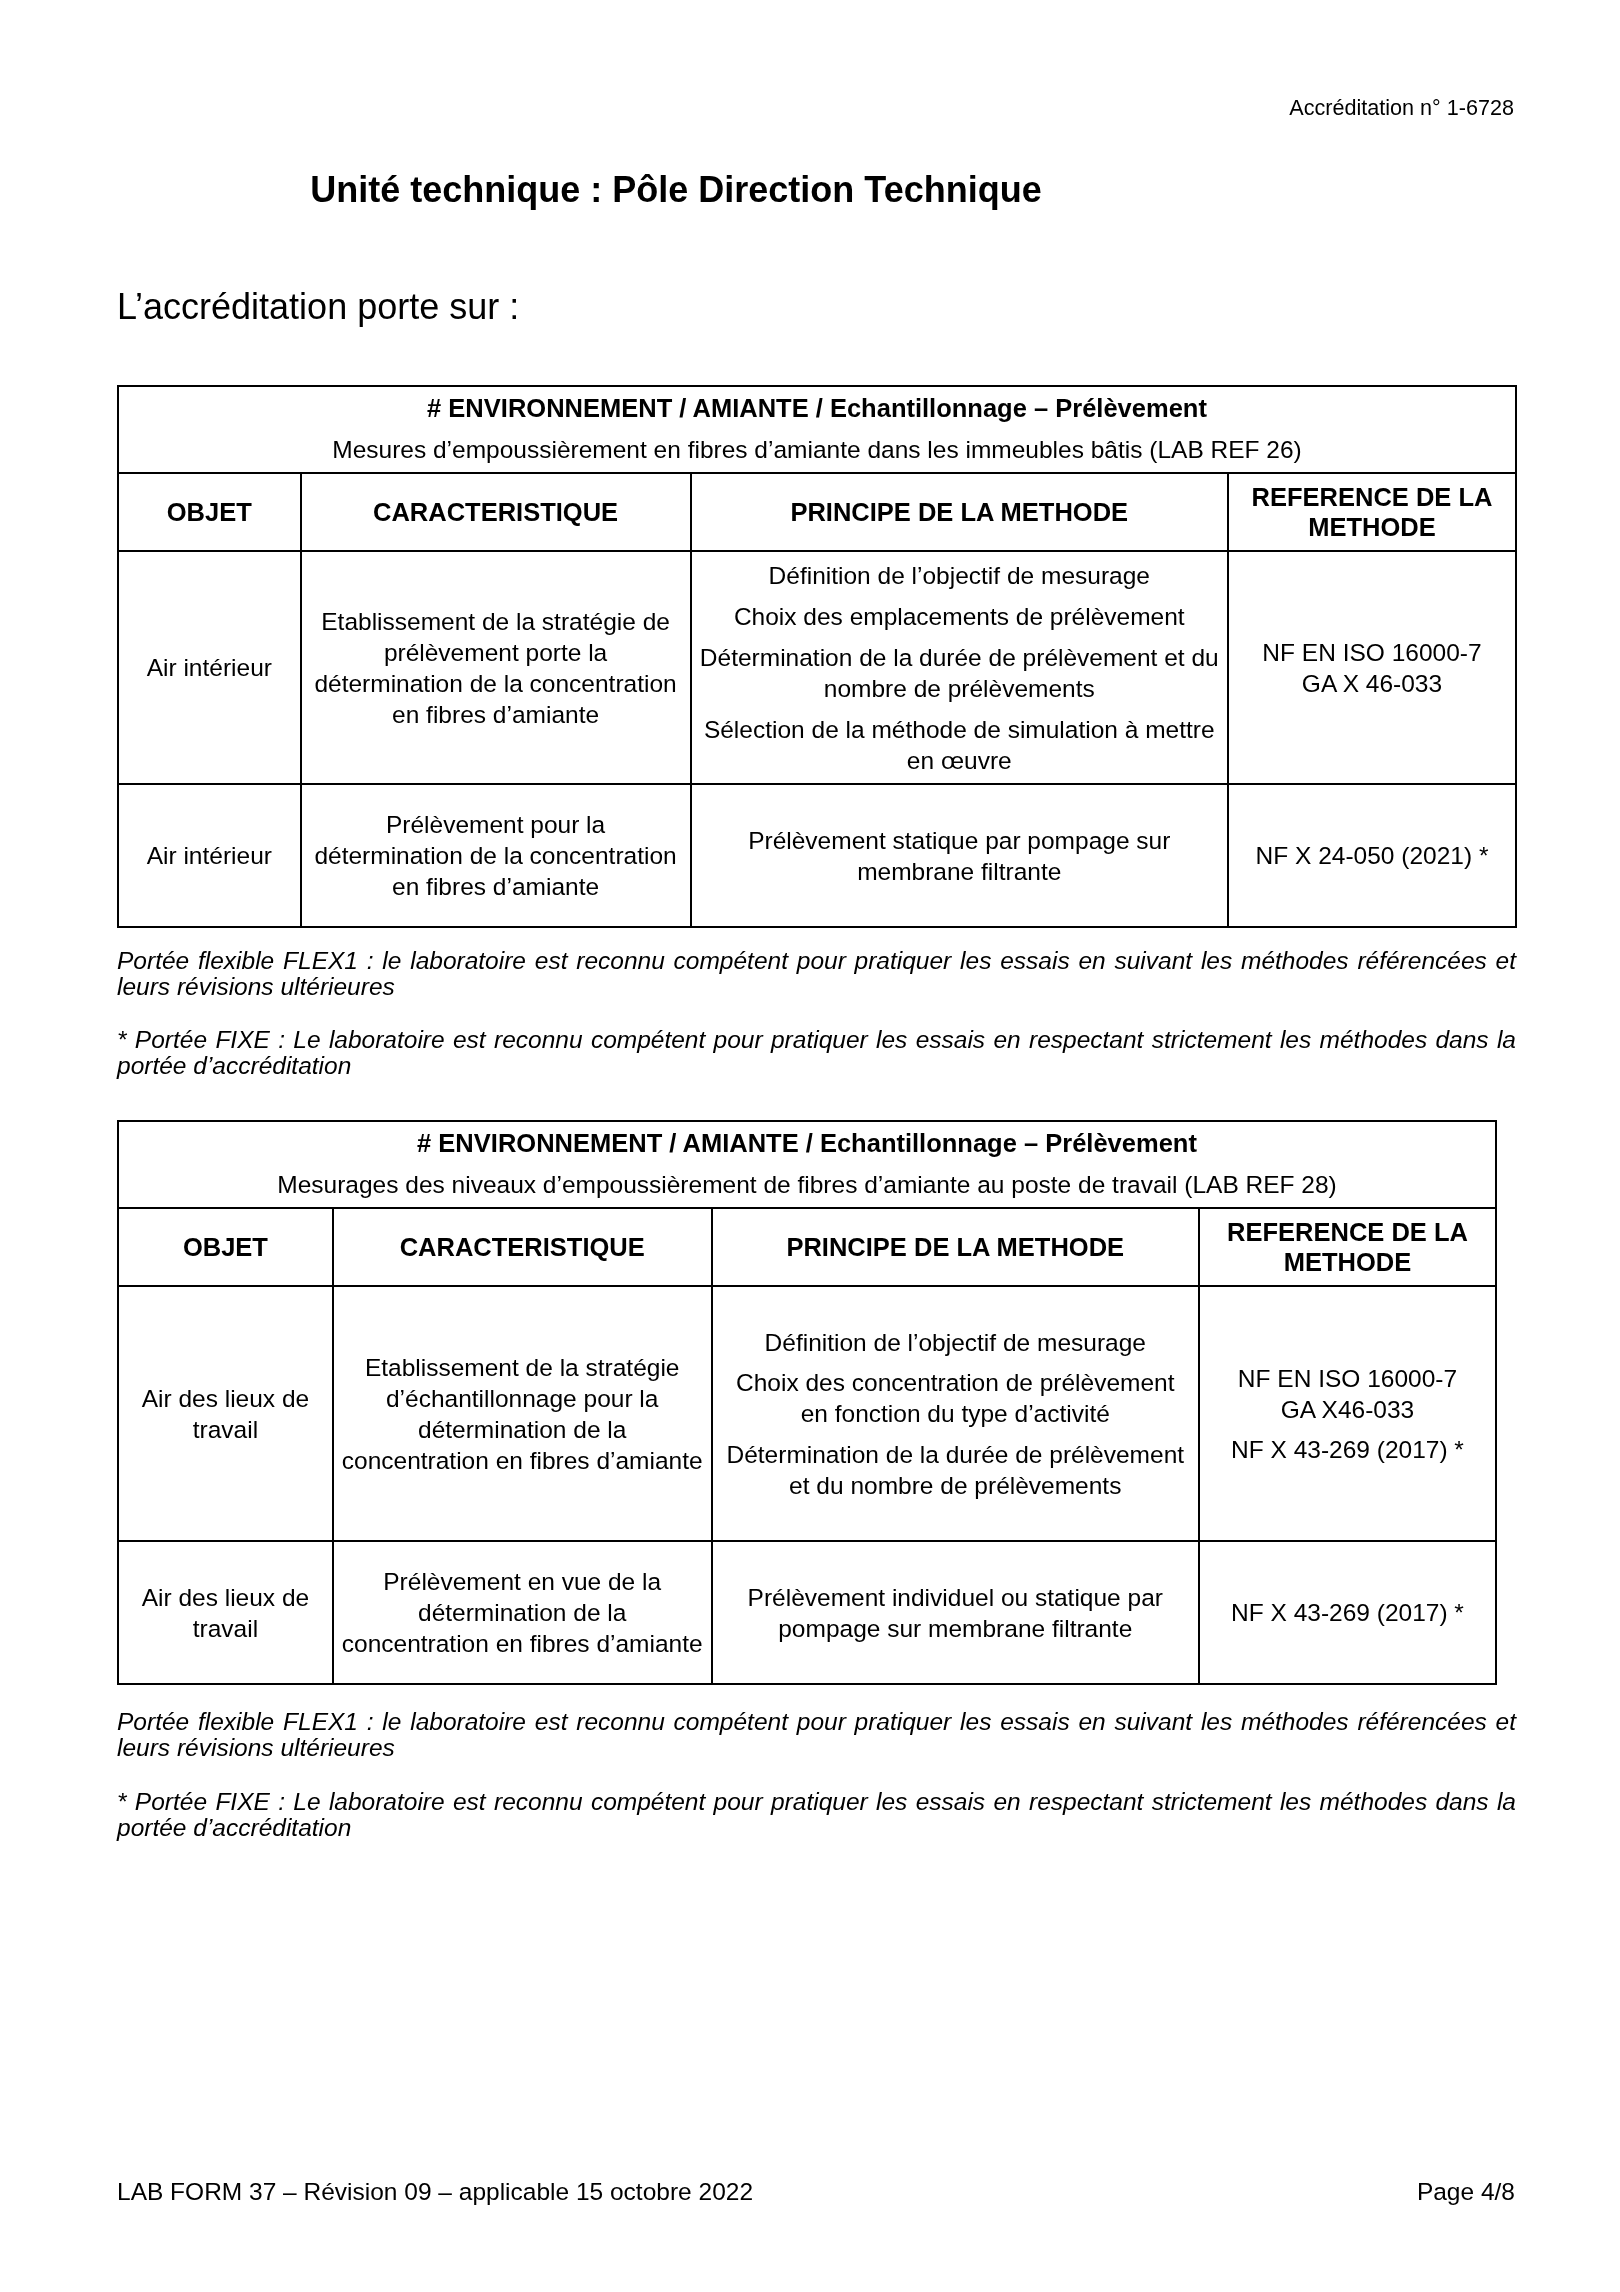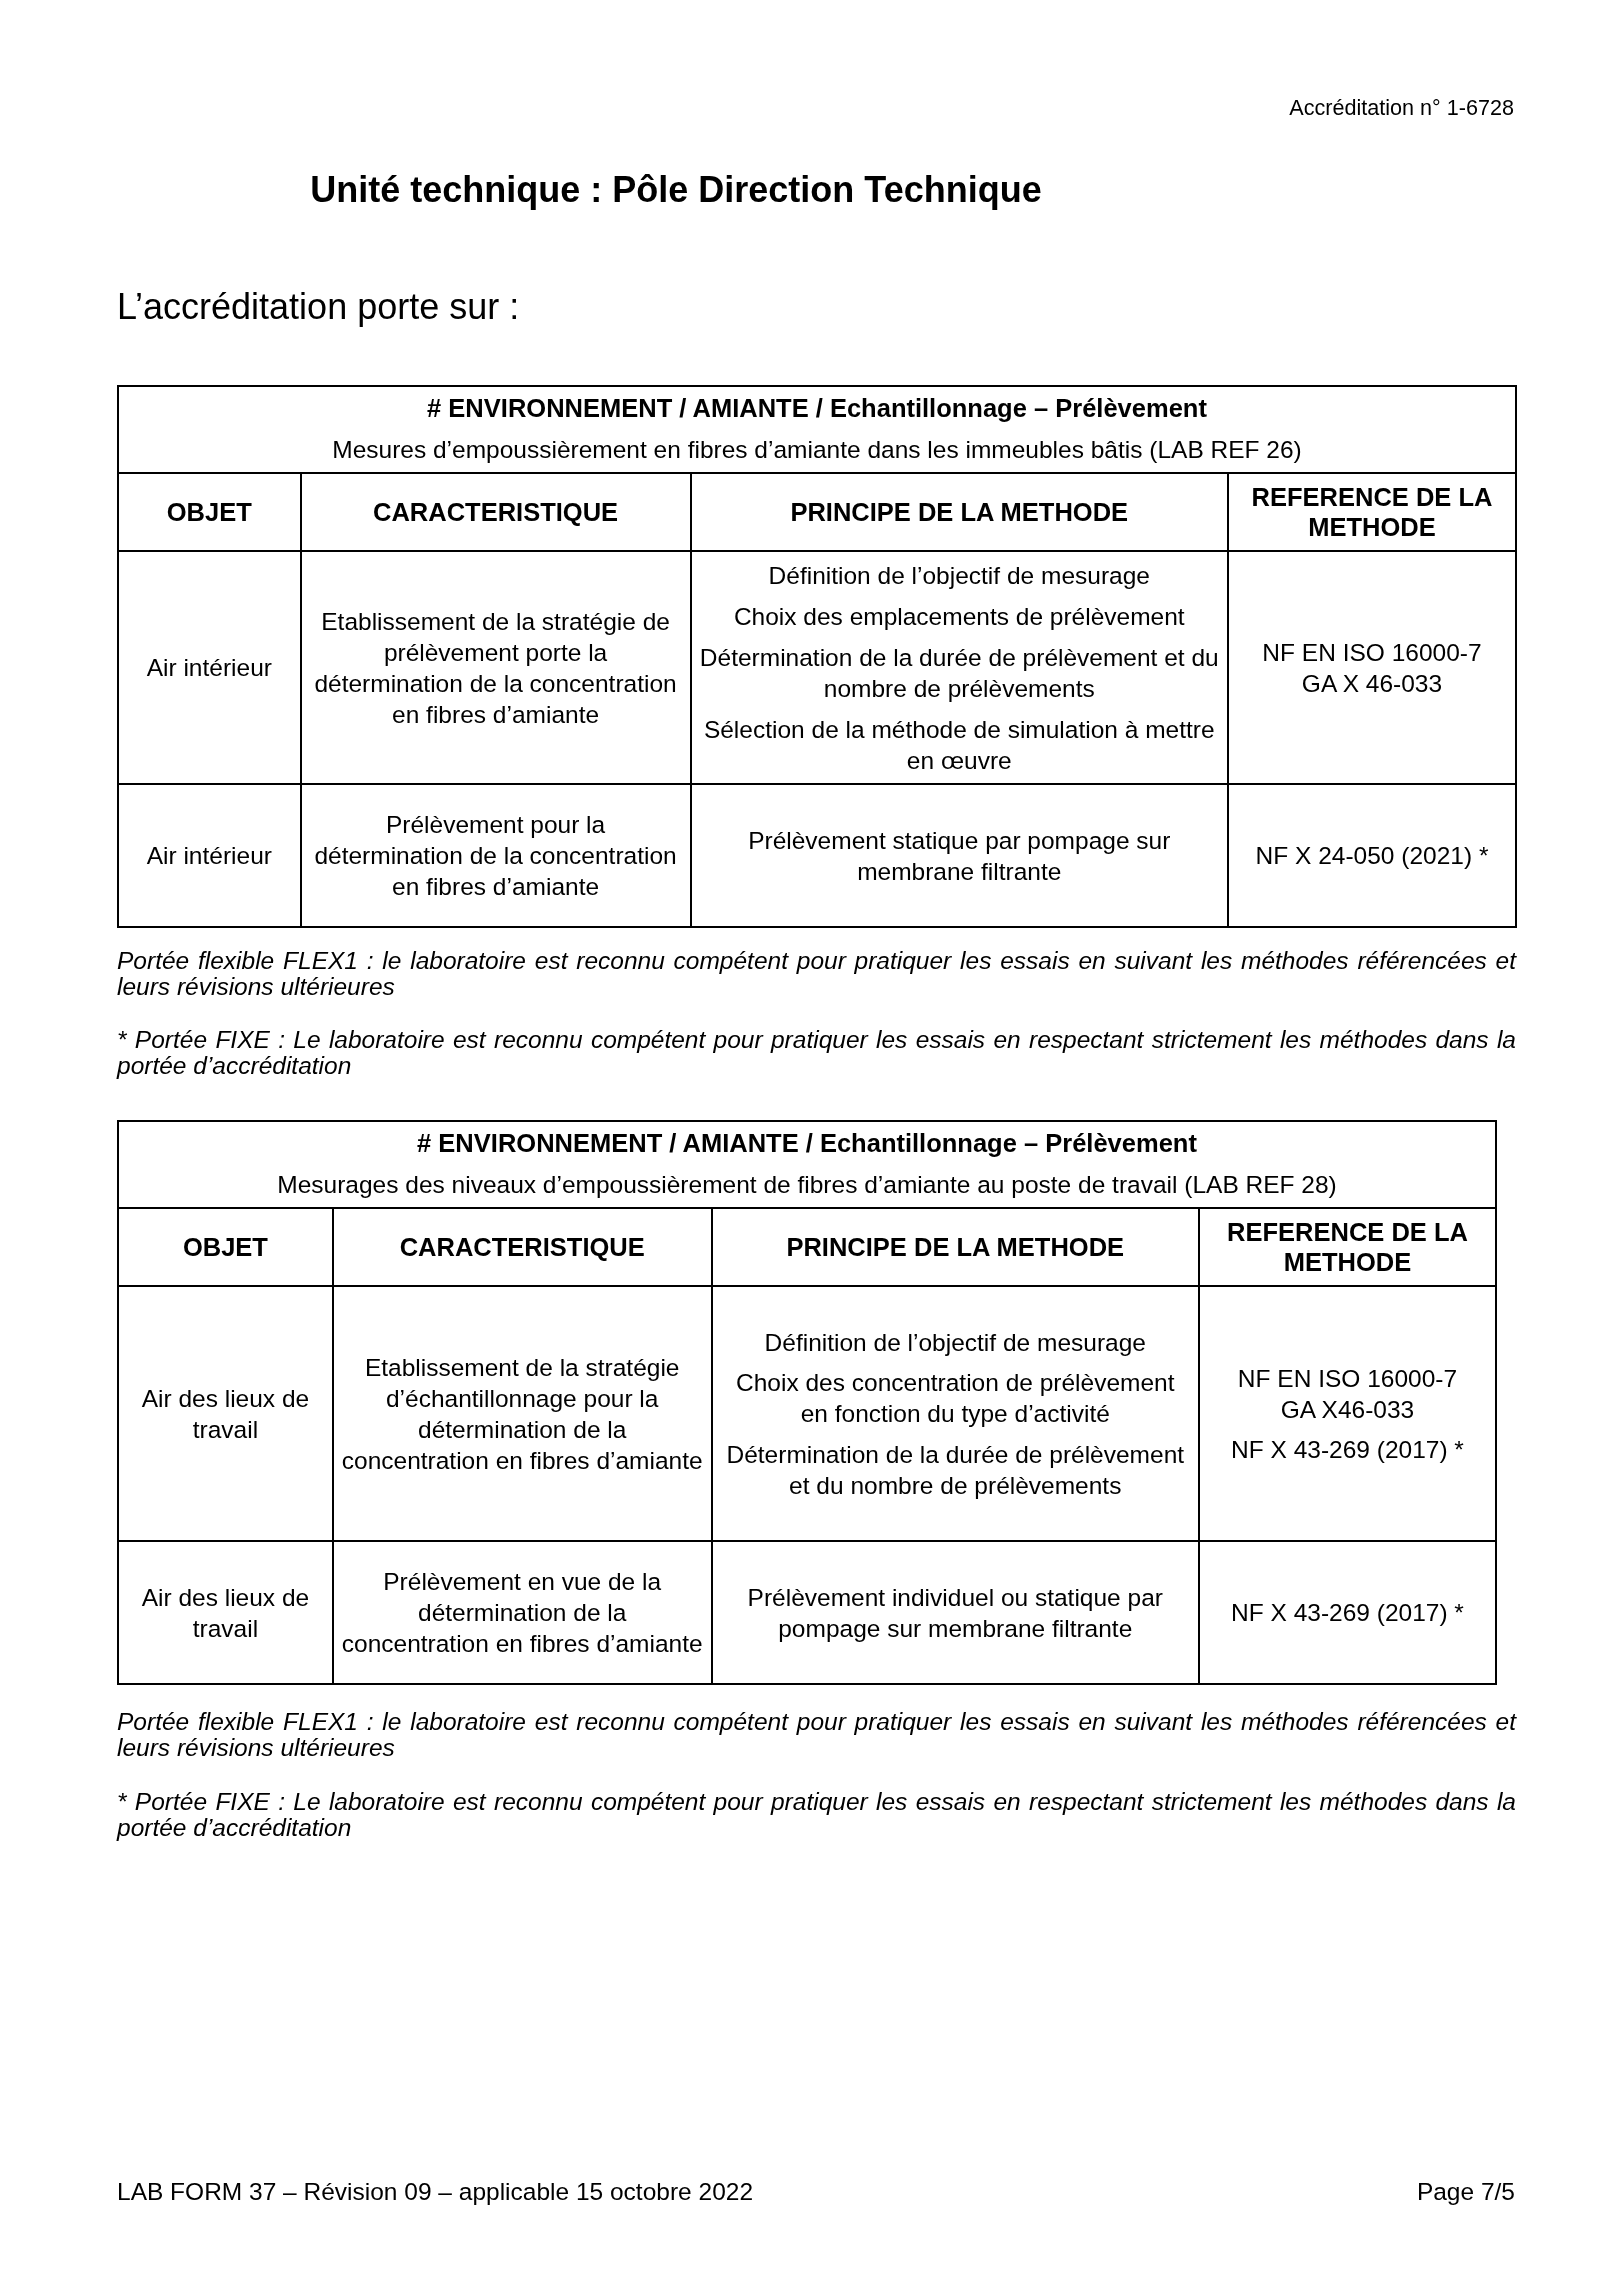--- a/index.html
+++ b/index.html
@@ -134,14 +134,14 @@
       <span class="p">NF X 43-269 (2017) *</span>
     </td>
   </tr>
 </tbody>
   </table>
 
 <div class="note n3">Portée flexible FLEX1 : le laboratoire est reconnu compétent pour pratiquer les essais en suivant les méthodes référencées et leurs révisions ultérieures</div>
 <div class="note n4">* Portée FIXE : Le laboratoire est reconnu compétent pour pratiquer les essais en respectant strictement les méthodes dans la portée d’accréditation</div>
 
 <div class="footer-left">LAB FORM 37 – Révision 09 – applicable 15 octobre 2022</div>
-<div class="footer-right">Page 7/5</div>
+<div class="footer-right">Page 4/8</div>
 
 
 </body></html>

